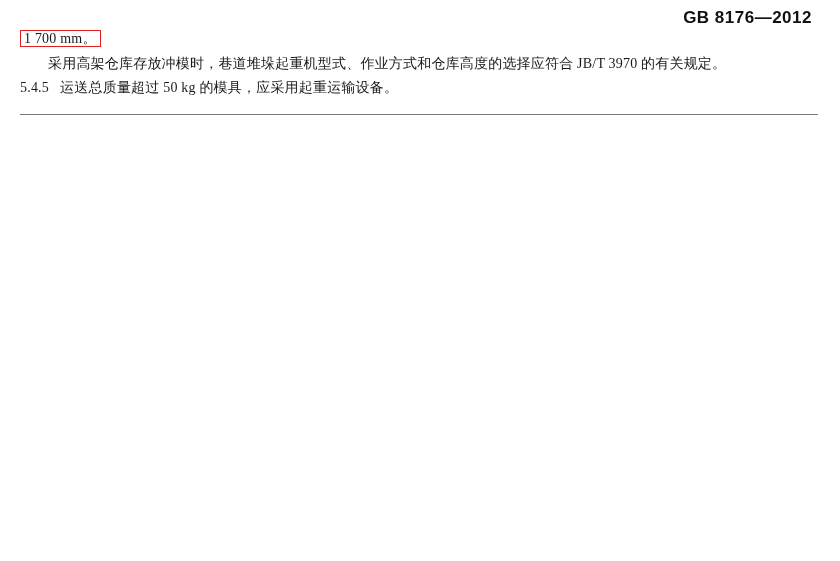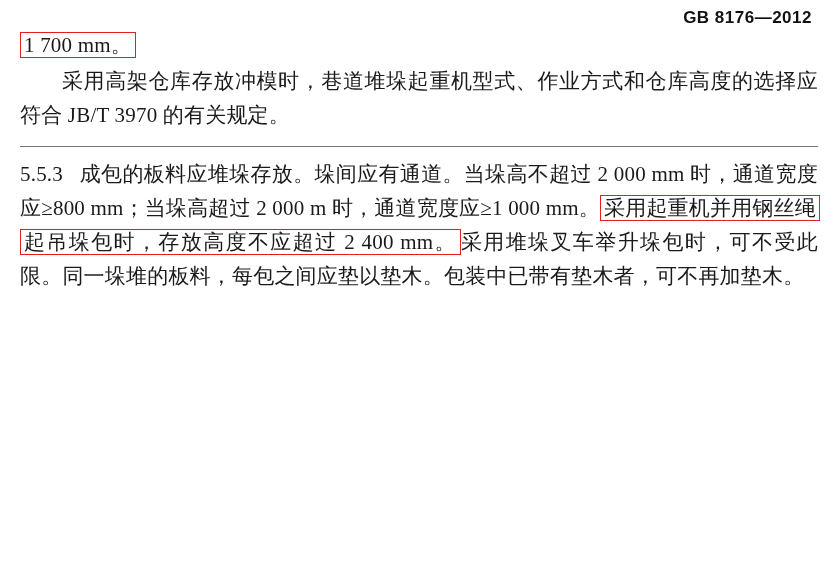--- a/index.html
+++ b/index.html
@@ -30,21 +30,21 @@
     letter-spacing: 0.5px;
     color: #111;
     padding: 8px 28px 0 0;
   }
   .content {
     padding: 0 22px 0 20px;
     box-sizing: border-box;
   }
   p.para {
     margin: 0 0 2px 0;
-    font-size: 21px;
+    font-size: 14px;
     line-height: 1.62;
     text-align: justify;
     letter-spacing: 0.2px;
   }
   .indent {
     text-indent: 2em;
   }
   .sep {
     border: none;
     border-top: 1px solid #777;
@@ -73,24 +73,24 @@
   <div class="content">
 
     <p class="para">
       <span class="boxed">1 700 mm。</span>
     </p>
 
 
     <p class="para indent">采用高架仓库存放冲模时，巷道堆垛起重机型式、作业方式和仓库高度的选择应符合 JB/T 3970 的有关规定。</p>
 
 
+    <p class="para">
+      <span class="num">5.4.5</span>
+      &nbsp;&nbsp;<span>运送总质量超过 50 kg 的模具，应采用起重运输设备。</span>
+    </p>
 
     <hr class="sep">
 
-    <p class="para">
-      <span class="num">5.5.3</span>
-      &nbsp;&nbsp;<span>成包的板料应堆垛存放。垛间应有通道。当垛高不超过 2 000 mm 时，通道宽度应≥800 mm；当垛高超过 2 000 m 时，通道宽度应≥1 000 mm。</span><span class="boxed">采用起重机并用钢丝绳起吊垛包时，存放高度不应超过 2 400 mm。</span><span>采用堆垛叉车举升垛包时，可不受此限。同一垛堆的板料，每包之间应垫以垫木。包装中已带有垫木者，可不再加垫木。</span>
-    </p>
 
 
 
   </div>
 </div>
 
 </body></html>

